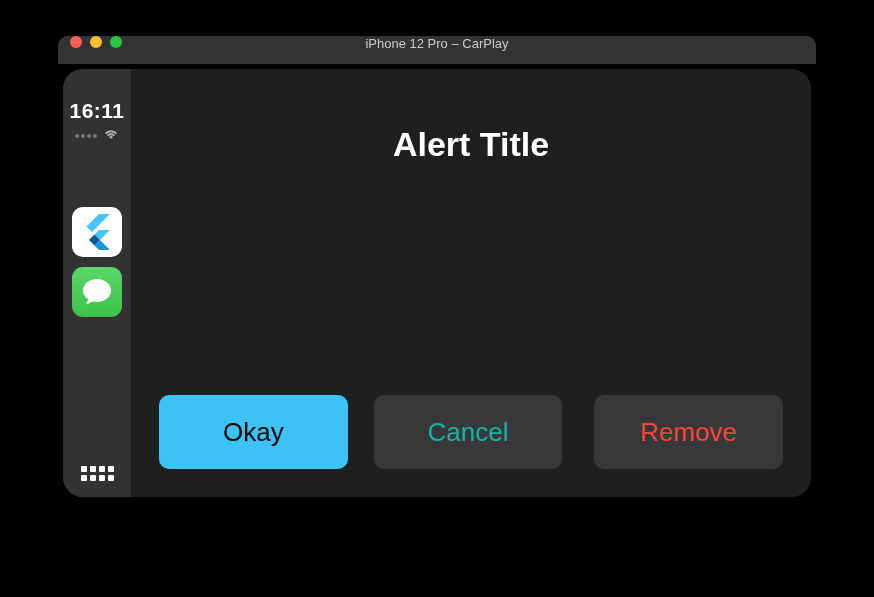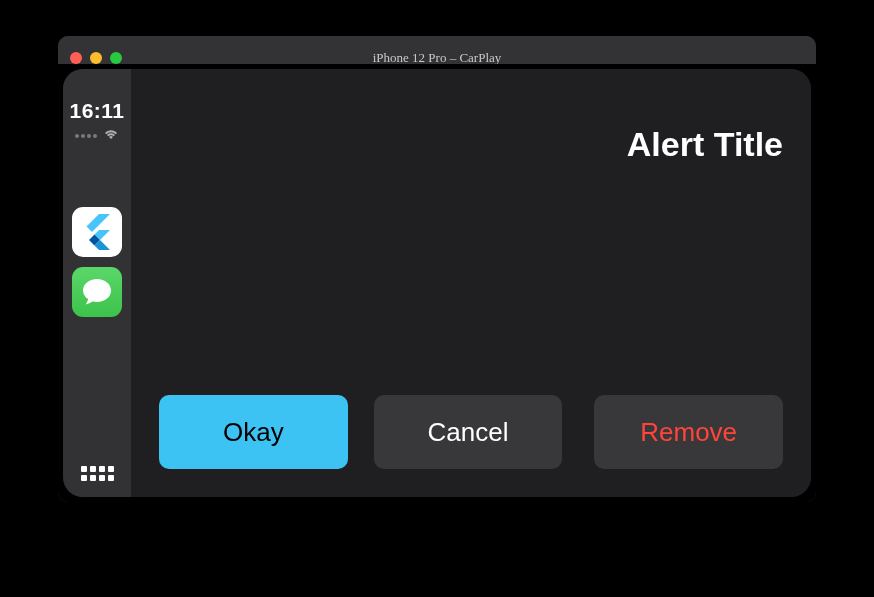--- a/index.html
+++ b/index.html
@@ -23,23 +23,21 @@
       height: 466px;
       background: #2d2d2d;
       border-radius: 10px;
       overflow: hidden;
       box-shadow: 0 10px 40px rgba(0,0,0,0.6);
     }
     .titlebar {
       height: 44px;
       background: #333335;
       display: flex;
-      align-items: center;
       position: relative;
-      font-family: Liberation Serif, serif;
     }
     .traffic-lights {
       display: flex;
       gap: 8px;
       padding-left: 12px;
     }
     .traffic-light {
       width: 12px;
       height: 12px;
       border-radius: 50%;
@@ -151,21 +149,21 @@
       flex: 1;
       background: #1f1f21;
       display: flex;
       flex-direction: column;
       padding: 28px 28px 20px 28px;
     }
     .alert-title {
       color: #fff;
       font-size: 34px;
       font-weight: 700;
-      text-align: right;
+      text-align: center;
       margin-top: 28px;
     }
     .content-spacer {
       flex: 1;
     }
     .button-row {
       display: flex;
       gap: 26px;
       margin-bottom: 8px;
     }
@@ -180,21 +178,21 @@
       display: flex;
       align-items: center;
       justify-content: center;
     }
     .btn-okay {
       background: #3cc3f4;
       color: #000;
     }
     .btn-cancel {
       background: #38383a;
-      color: #ffffff;
+      color: #14b8a6;
     }
     .btn-remove {
       background: #38383a;
       color: #ff453a;
       margin-left: 6px;
     }
   </style>
 </head>
 <body>
 

